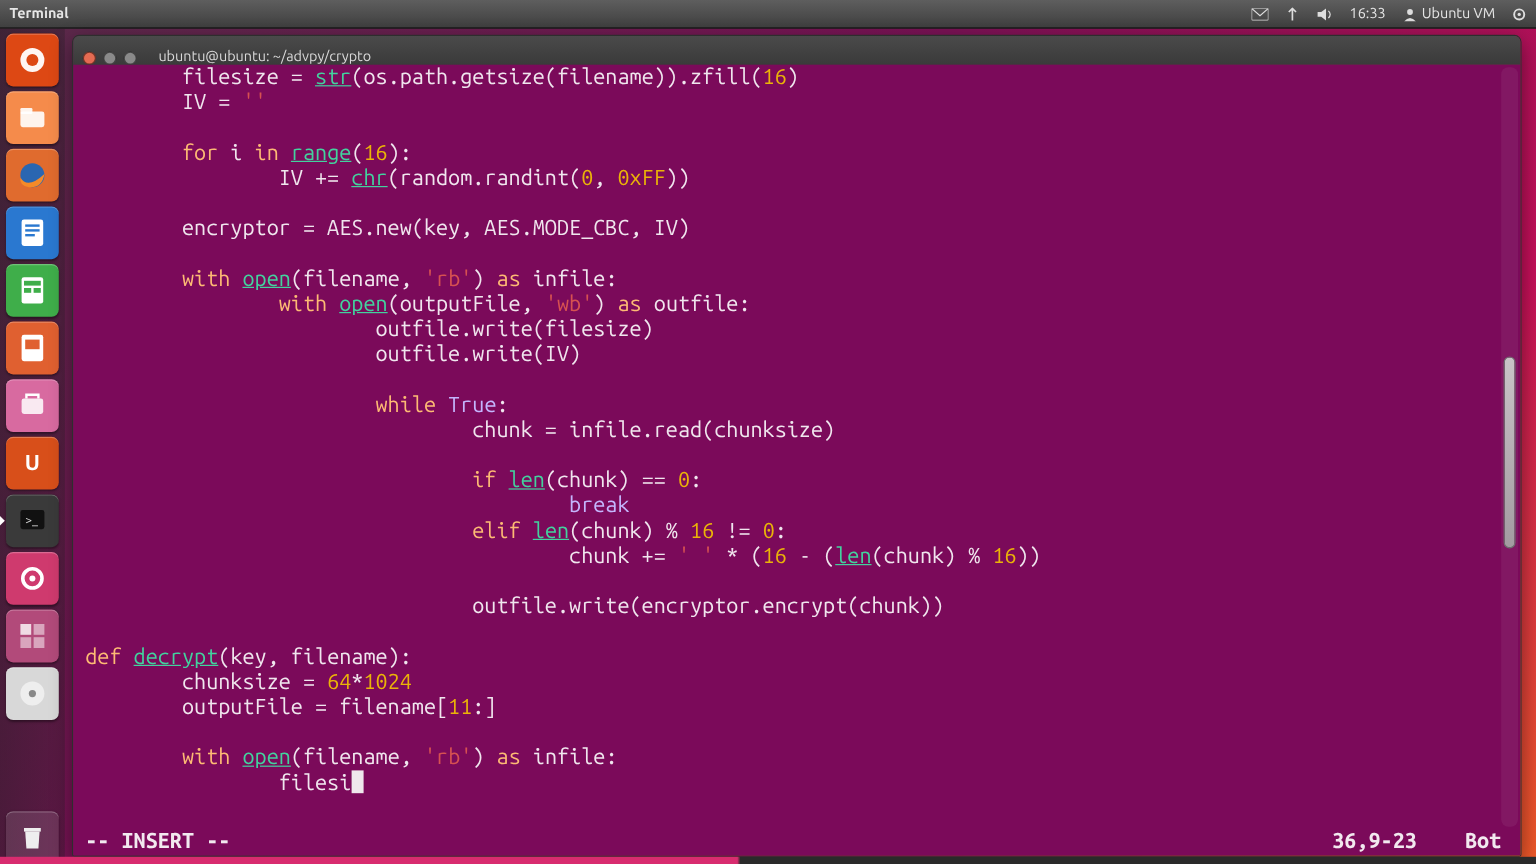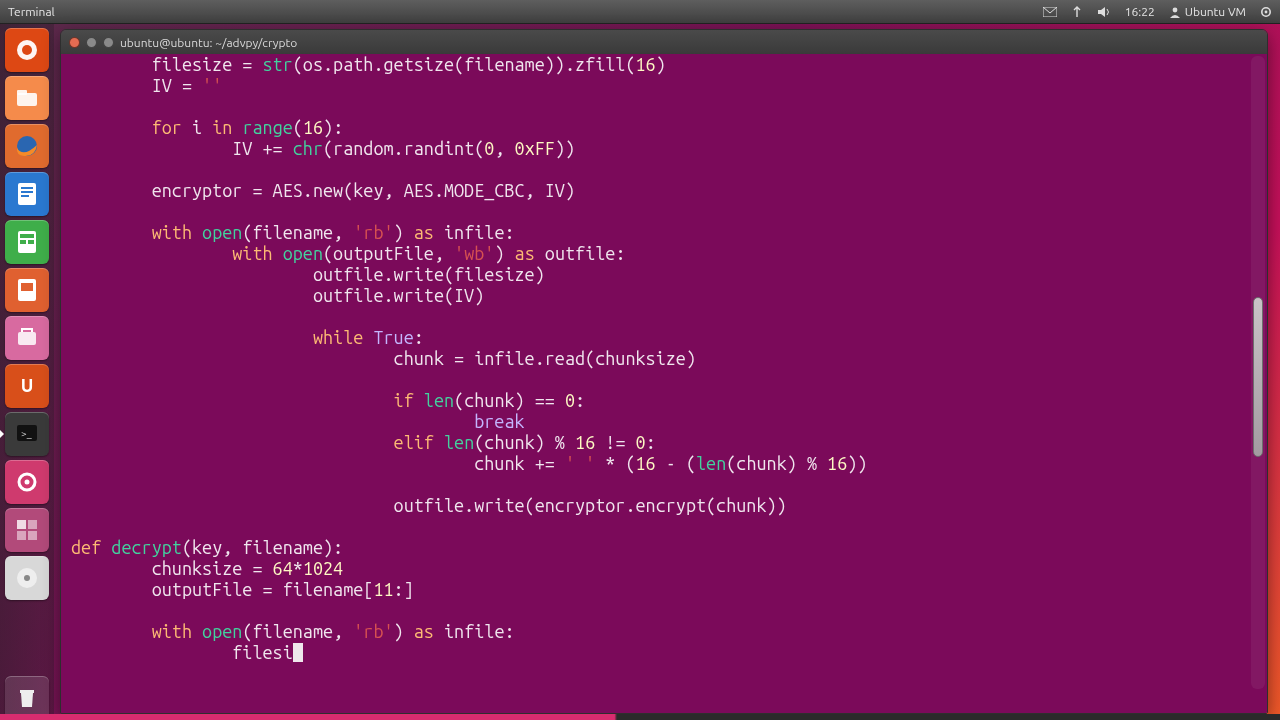--- a/index.html
+++ b/index.html
@@ -6,21 +6,21 @@
   html, body { width: 1280px; height: 720px; overflow: hidden; font-family: "Ubuntu", "DejaVu Sans", sans-serif; background: #000; }
 
   
   .top-panel {
     height: 24px; width: 100%;
     background: linear-gradient(#5e5e5e,#3f3f3f);
     color: #e6e6e6; font-size: 12px;
     display: flex; align-items: center; padding: 0 8px;
     border-bottom: 1px solid #222;
   }
-  .top-panel .left { flex: 0 0 auto; font-weight: normal; }
+  .top-panel .left { flex: 0 0 auto; font-weight: bold; }
   .top-panel .spacer { flex: 1; }
   .top-panel .ind { display: inline-flex; align-items: center; gap: 4px; margin-left: 14px; }
   .top-panel svg { display: block; }
 
   
   .desktop {
     position: absolute; top: 24px; left: 0; right: 0; bottom: 0;
     background: linear-gradient(135deg,#5a2a4a 0%, #7a1255 40%, #c6105a 75%, #f05a28 100%);
   }
 
@@ -47,21 +47,21 @@
   
   .window {
     position: absolute; left: 60px; top: 5px; right: 12px; bottom: 6px;
     display: flex; flex-direction: column;
     border: 1px solid #2e2e2e; border-radius: 6px 6px 2px 2px;
     box-shadow: 0 6px 18px rgba(0,0,0,.45);
     overflow: hidden;
   }
   .titlebar {
     height: 24px; background: linear-gradient(#4a4a4a,#3a3a3a);
-    display: flex; align-items: center; gap: 6px; padding: 0 8px; color:#d9d9d9; font-size:12px;
+    display: flex; align-items: flex-end; gap: 18px; padding: 0 8px; color:#d9d9d9; font-size:12px;
   }
   .wbtns { display:flex; gap:6px; }
   .wbtn { width:11px; height:11px; border-radius:50%; border:1px solid rgba(0,0,0,.5); }
   .wbtn.close{ background:#e46b52; } .wbtn.min{ background:#8a8a8a; } .wbtn.max{ background:#8a8a8a; }
 
   .term-body {
     flex:1; background:#7b0a5a; color:#f0e6ee; position:relative;
     font-family: "Ubuntu Mono","DejaVu Sans Mono",monospace; font-size:18px; line-height:21px;
   }
   .code { position:absolute; inset:0 16px 22px 10px; overflow:hidden; white-space:pre; }
@@ -69,23 +69,23 @@
     background: rgba(255,255,255,.06); border-radius:6px; }
   .thumb { position:absolute; left:2px; right:2px; top:38%; height:160px;
     background: linear-gradient(#c9c3c7,#a39ba1); border-radius:6px; border:1px solid #6e6e6e; }
 
   .statusbar { position:absolute; left:10px; right:16px; bottom:2px; height:20px;
     display:flex; align-items:center; color:#f2e9ef; font-weight:bold; }
   .statusbar .mid { flex:1; }
 
   
   .kw  { color:#fdba74; }             
-  .fn  { color:#43d29e; }             
+  .fn  { color:#43d29e;text-decoration:underline; }             
   .str { color:#d65151; }
-  .num { color:#fef9c3; }
+  .num { color:#eab308; }
   .bool{ color:#c4b5fd; }
   .cursor {
     display:inline-block; width:10px; height:19px; background:#efe7ec; vertical-align:-3px;
   }
 
   
   .bottom-strip{
     position:absolute; left:0; right:0; bottom:0; height:6px;
     background: linear-gradient(to right,#d82c6f 0%, #d82c6f 48%, #2a2a2a 48.2%, #2a2a2a 100%);
     z-index: 50;
@@ -107,21 +107,21 @@
     <svg width="12" height="12">
         <path d="M6 1 L6 7 M3 4 L6 1 L9 4 M6 11 L6 5" stroke="#ddd" stroke-width="1.4" fill="none"></path>
       </svg>
   </span>
   <span class="ind">
     <svg width="14" height="12">
         <path d="M1 4h3l4 -3v10l-4 -3h-3z" fill="#ddd"></path>
         <path d="M10 3q3 3 0 6" stroke="#ddd" fill="none"></path>
       </svg>
   </span>
-  <span class="ind">16:22</span>
+  <span class="ind">16:33</span>
   <span class="ind">
     <svg width="12" height="12">
         <circle cx="6" cy="4" r="2.4" fill="#ddd"></circle>
         <path d="M1 12q5 -6 10 0" fill="#ddd"></path>
       </svg>
     <span>Ubuntu VM</span>
   </span>
   <span class="ind">
     <svg width="12" height="12">
         <circle cx="6" cy="6" r="4.2" fill="none" stroke="#ddd" stroke-width="1.6"></circle>
@@ -229,17 +229,23 @@
       <span>ubuntu@ubuntu: ~/advpy/crypto</span>
     </div>
 
     <div class="term-body">
       <div class="code" id="code"><div>        <span>filesize = </span><span class="fn">str</span><span>(os.path.getsize(filename)).zfill(</span><span class="num">16</span><span>)</span></div><div>        <span>IV = </span><span class="str">''</span></div><div>&nbsp;</div><div>        <span class="kw">for</span><span> i </span><span class="kw">in</span><span> </span><span class="fn">range</span><span>(</span><span class="num">16</span><span>):</span></div><div>                <span>IV += </span><span class="fn">chr</span><span>(random.randint(</span><span class="num">0</span><span>, </span><span class="num">0xFF</span><span>))</span></div><div>&nbsp;</div><div>        <span>encryptor = AES.new(key, AES.MODE_CBC, IV)</span></div><div>&nbsp;</div><div>        <span class="kw">with</span><span> </span><span class="fn">open</span><span>(filename, </span><span class="str">'rb'</span><span>) </span><span class="kw">as</span><span> infile:</span></div><div>                <span class="kw">with</span><span> </span><span class="fn">open</span><span>(outputFile, </span><span class="str">'wb'</span><span>) </span><span class="kw">as</span><span> outfile:</span></div><div>                        <span>outfile.write(filesize)</span></div><div>                        <span>outfile.write(IV)</span></div><div>&nbsp;</div><div>                        <span class="kw">while</span><span> </span><span class="bool">True</span><span>:</span></div><div>                                <span>chunk = infile.read(chunksize)</span></div><div>&nbsp;</div><div>                                <span class="kw">if</span><span> </span><span class="fn">len</span><span>(chunk) == </span><span class="num">0</span><span>:</span></div><div>                                        <span class="bool">break</span></div><div>                                <span class="kw">elif</span><span> </span><span class="fn">len</span><span>(chunk) % </span><span class="num">16</span><span> != </span><span class="num">0</span><span>:</span></div><div>                                        <span>chunk += </span><span class="str">' '</span><span> * (</span><span class="num">16</span><span> - (</span><span class="fn">len</span><span>(chunk) % </span><span class="num">16</span><span>))</span></div><div>&nbsp;</div><div>                                <span>outfile.write(encryptor.encrypt(chunk))</span></div><div>&nbsp;</div><div><span class="kw">def</span><span> </span><span class="fn">decrypt</span><span>(key, filename):</span></div><div>        <span>chunksize = </span><span class="num">64</span><span>*</span><span class="num">1024</span></div><div>        <span>outputFile = filename[</span><span class="num">11</span><span>:]</span></div><div>&nbsp;</div><div>        <span class="kw">with</span><span> </span><span class="fn">open</span><span>(filename, </span><span class="str">'rb'</span><span>) </span><span class="kw">as</span><span> infile:</span></div><div>                <span>filesi</span><span class="cursor"></span></div></div>
 
       <div class="scrollbar">
         <div class="thumb"></div>
       </div>
 
+      <div class="statusbar">
+        <span>-- INSERT --</span>
+        <span class="mid"></span>
+        <span style="margin-right:40px;">36,9-23</span>
+        <span>Bot</span>
+      </div>
     </div>
   </div>
 
   <div class="bottom-strip"></div>
 </div>
 
 </body></html>

